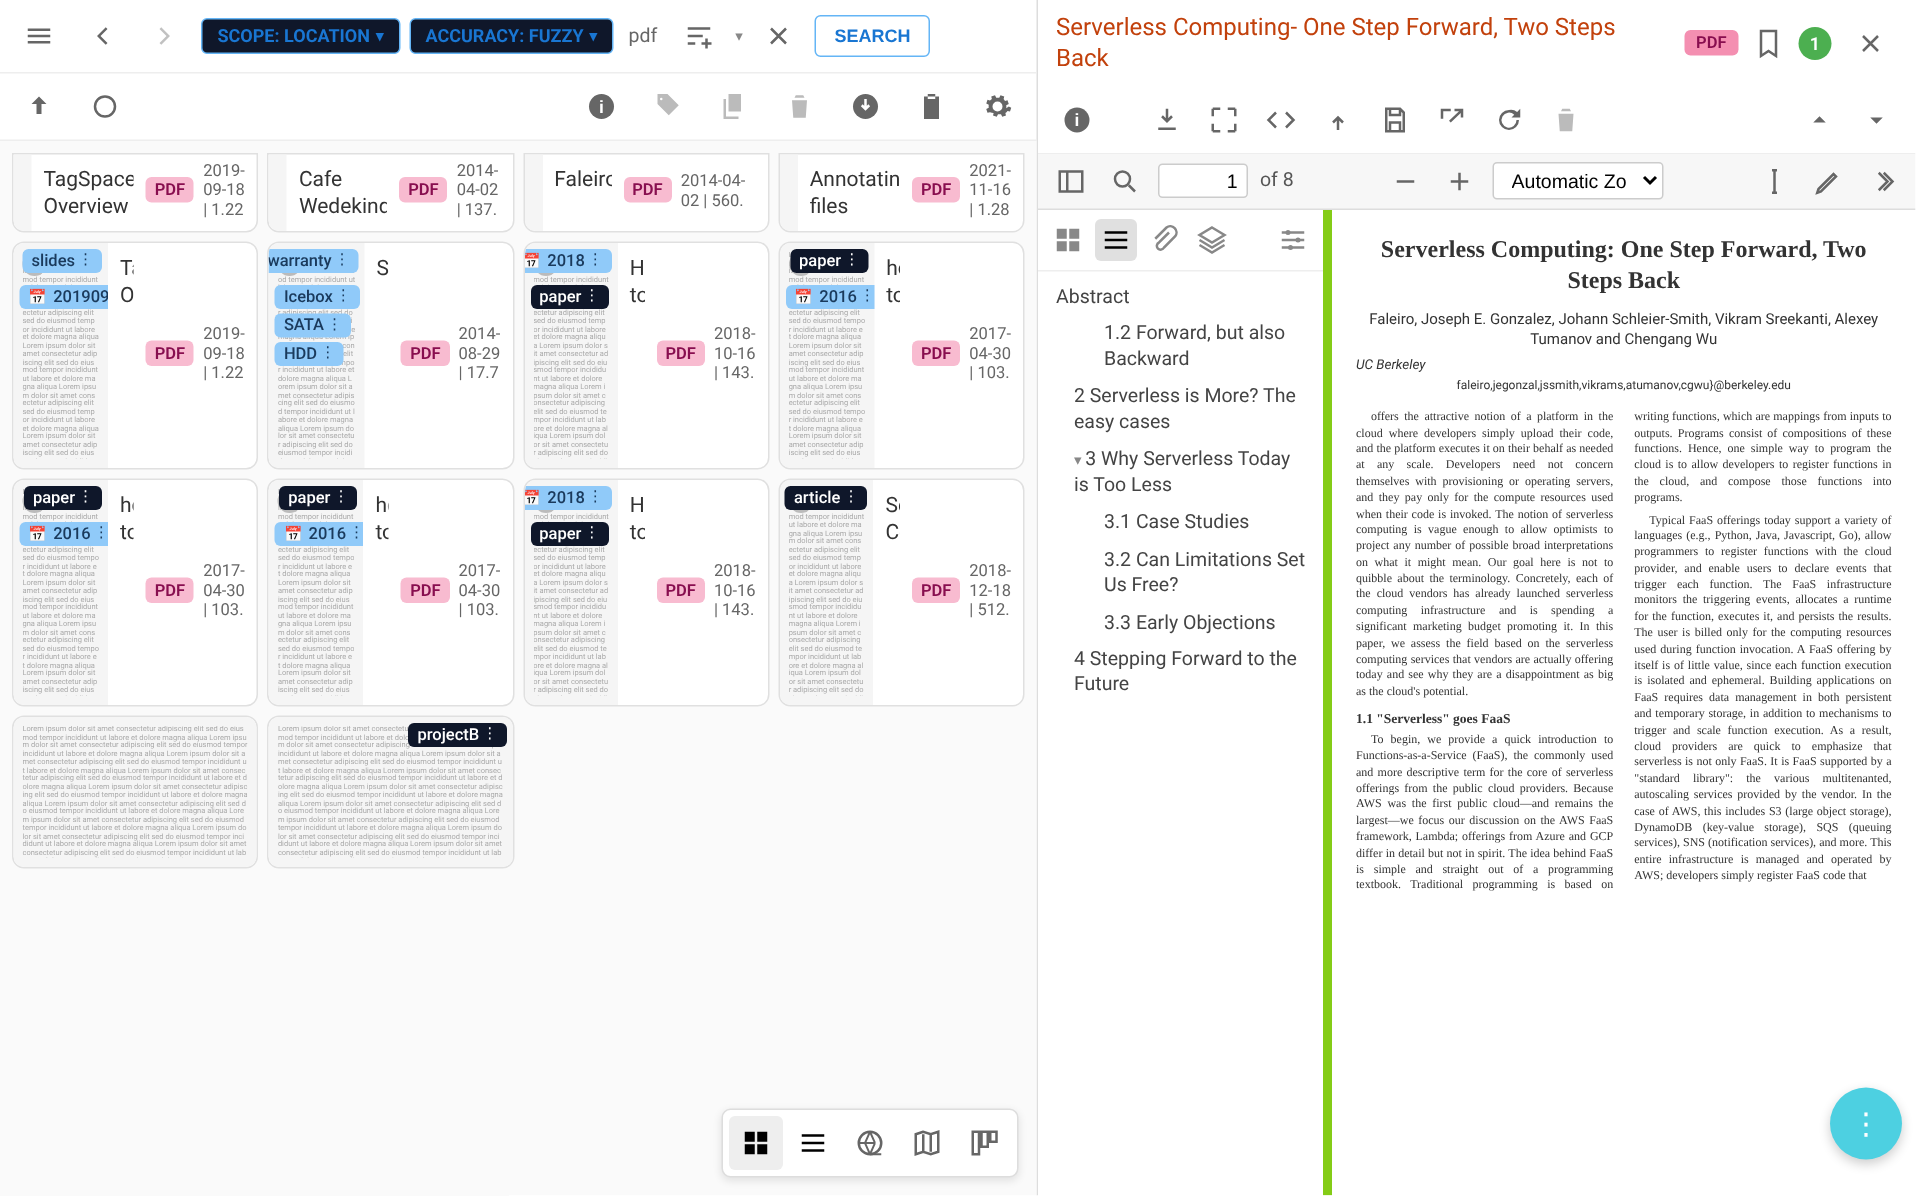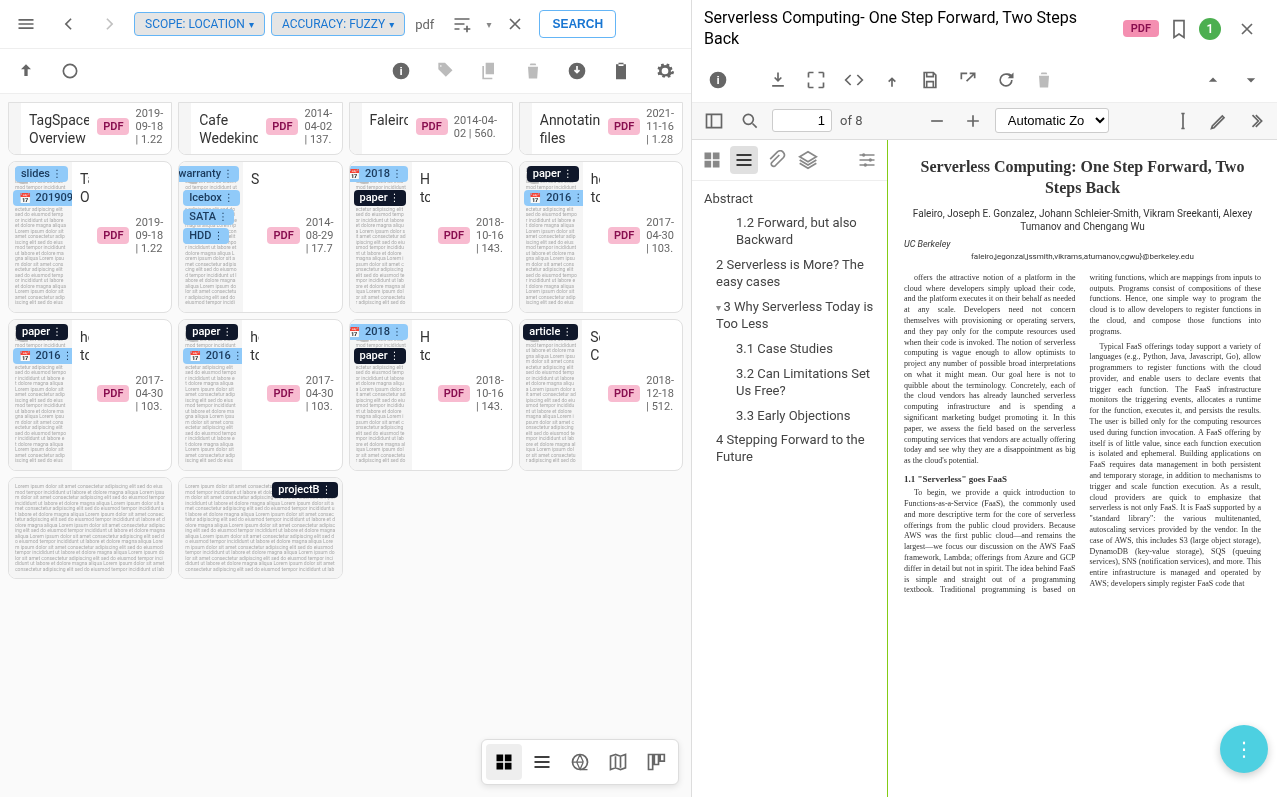--- a/index.html
+++ b/index.html
@@ -4,21 +4,21 @@
 <style>
 * { box-sizing: border-box; margin: 0; padding: 0; }
 body { font-family: -apple-system, BlinkMacSystemFont, "Segoe UI", Roboto, sans-serif; font-size: 13px; color: #333; background: #fff; overflow: hidden; }
 .app { display: flex; width: 1277px; height: 797px; }
 .left-panel { width: 692px; display: flex; flex-direction: column; border-right: 1px solid #ddd; }
 .right-panel { flex: 1; display: flex; flex-direction: column; }
 
 
 .topbar { display: flex; align-items: center; padding: 6px 8px; gap: 6px; border-bottom: 1px solid #eee; }
 .icon-btn { width: 36px; height: 36px; display: flex; align-items: center; justify-content: center; border: none; background: transparent; cursor: pointer; border-radius: 6px; color: #555; }
-.chip { border: 1px solid #64b5f6; color: #1976d2; background: #e5e5e5; padding: 4px 10px; border-radius: 4px; font-size: 12px; font-weight: 400; display: flex; align-items: center; gap: 4px; }
+.chip { border: 1px solid #64b5f6; color: #1976d2; background: #0f172a; padding: 4px 10px; border-radius: 4px; font-size: 12px; font-weight: 700; display: flex; align-items: center; gap: 4px; }
 .chip .chev { font-size: 10px; }
 .search-type { color: #666; font-size: 13px; padding: 0 4px; }
 .search-btn { border: 1px solid #64b5f6; color: #1976d2; background: #fff; padding: 6px 12px; border-radius: 4px; font-size: 12px; font-weight: 600; }
 
 
 .toolbar2 { display: flex; align-items: center; padding: 4px 8px; gap: 8px; border-bottom: 1px solid #eee; }
 .toolbar2 .gap { flex: 1; }
 
 
 .grid-wrap { flex: 1; overflow-y: auto; padding: 4px; background: #fafafa; position: relative; }
@@ -40,36 +40,36 @@
 .ext-badge.pdf { background: #f8bbd0; color: #880e4f; }
 .meta-text { font-size: 11px; color: #666; }
 
 
 .view-switcher { position: absolute; bottom: 12px; right: 12px; background: #fff; border: 1px solid #ddd; border-radius: 6px; display: flex; padding: 4px; gap: 2px; box-shadow: 0 2px 6px rgba(0,0,0,0.1); }
 .view-switcher button { width: 36px; height: 36px; border: none; background: transparent; border-radius: 4px; display: flex; align-items: center; justify-content: center; color: #666; }
 .view-switcher button.active { background: #eee; }
 
 
 .r-header { display: flex; align-items: center; padding: 8px 12px; gap: 8px; }
-.r-title { flex: 1; font-size: 16px; color: #000000; line-height: 1.3; }
+.r-title { flex: 1; font-size: 16px; color: #c2410c; line-height: 1.3; }
 .pdf-badge { background: #f48fb1; color: #880e4f; font-size: 11px; font-weight: 600; padding: 2px 8px; border-radius: 4px; }
 .count-circle { width: 22px; height: 22px; border-radius: 50%; background: #4caf50; color: #fff; font-size: 12px; font-weight: 600; display: flex; align-items: center; justify-content: center; }
 
 .r-toolbar { display: flex; align-items: center; padding: 4px 8px; gap: 2px; border-bottom: 1px solid #eee; }
 .r-toolbar .spacer { flex: 1; }
 
 
 .pdf-bar { display: flex; align-items: center; padding: 4px 8px; gap: 8px; background: #f7f7f7; border-bottom: 1px solid #ddd; }
 .page-input { width: 60px; text-align: right; border: 1px solid #ccc; padding: 3px 6px; border-radius: 3px; font-size: 13px; }
 .zoom-sel { border: 1px solid #ccc; padding: 3px 8px; border-radius: 3px; font-size: 13px; background: #fff; width: 114px; }
 .pdf-bar .spacer { flex: 1; }
 
 
 .pdf-body { flex: 1; display: flex; overflow: hidden; }
-.outline-col { width: 196px; border-right: 1px solid #84cc16; background: #fff; display: flex; flex-direction: column; }
+.outline-col { width: 196px; border-right: 6px solid #84cc16; background: #fff; display: flex; flex-direction: column; }
 .outline-tabs { display: flex; padding: 6px; gap: 4px; border-bottom: 1px solid #eee; }
 .outline-tabs button { width: 28px; height: 28px; border: none; background: transparent; border-radius: 4px; color: #666; display:flex;align-items:center;justify-content:center;}
 .outline-tabs button.active { background: #e0e0e0; }
 .outline-tabs .spacer { flex: 1; }
 .outline-tree { flex: 1; overflow-y: auto; padding: 6px 4px; font-size: 13px; color: #444; }
 .outline-tree .node { padding: 4px 6px; cursor: pointer; border-radius: 3px; line-height: 1.3; }
 .outline-tree .lvl0 { padding-left: 8px; }
 .outline-tree .lvl1 { padding-left: 20px; }
 .outline-tree .lvl1::before { content: "▾ "; color: #888; font-size: 10px; }
 .outline-tree .lvl1.noexp::before { content: ""; }

